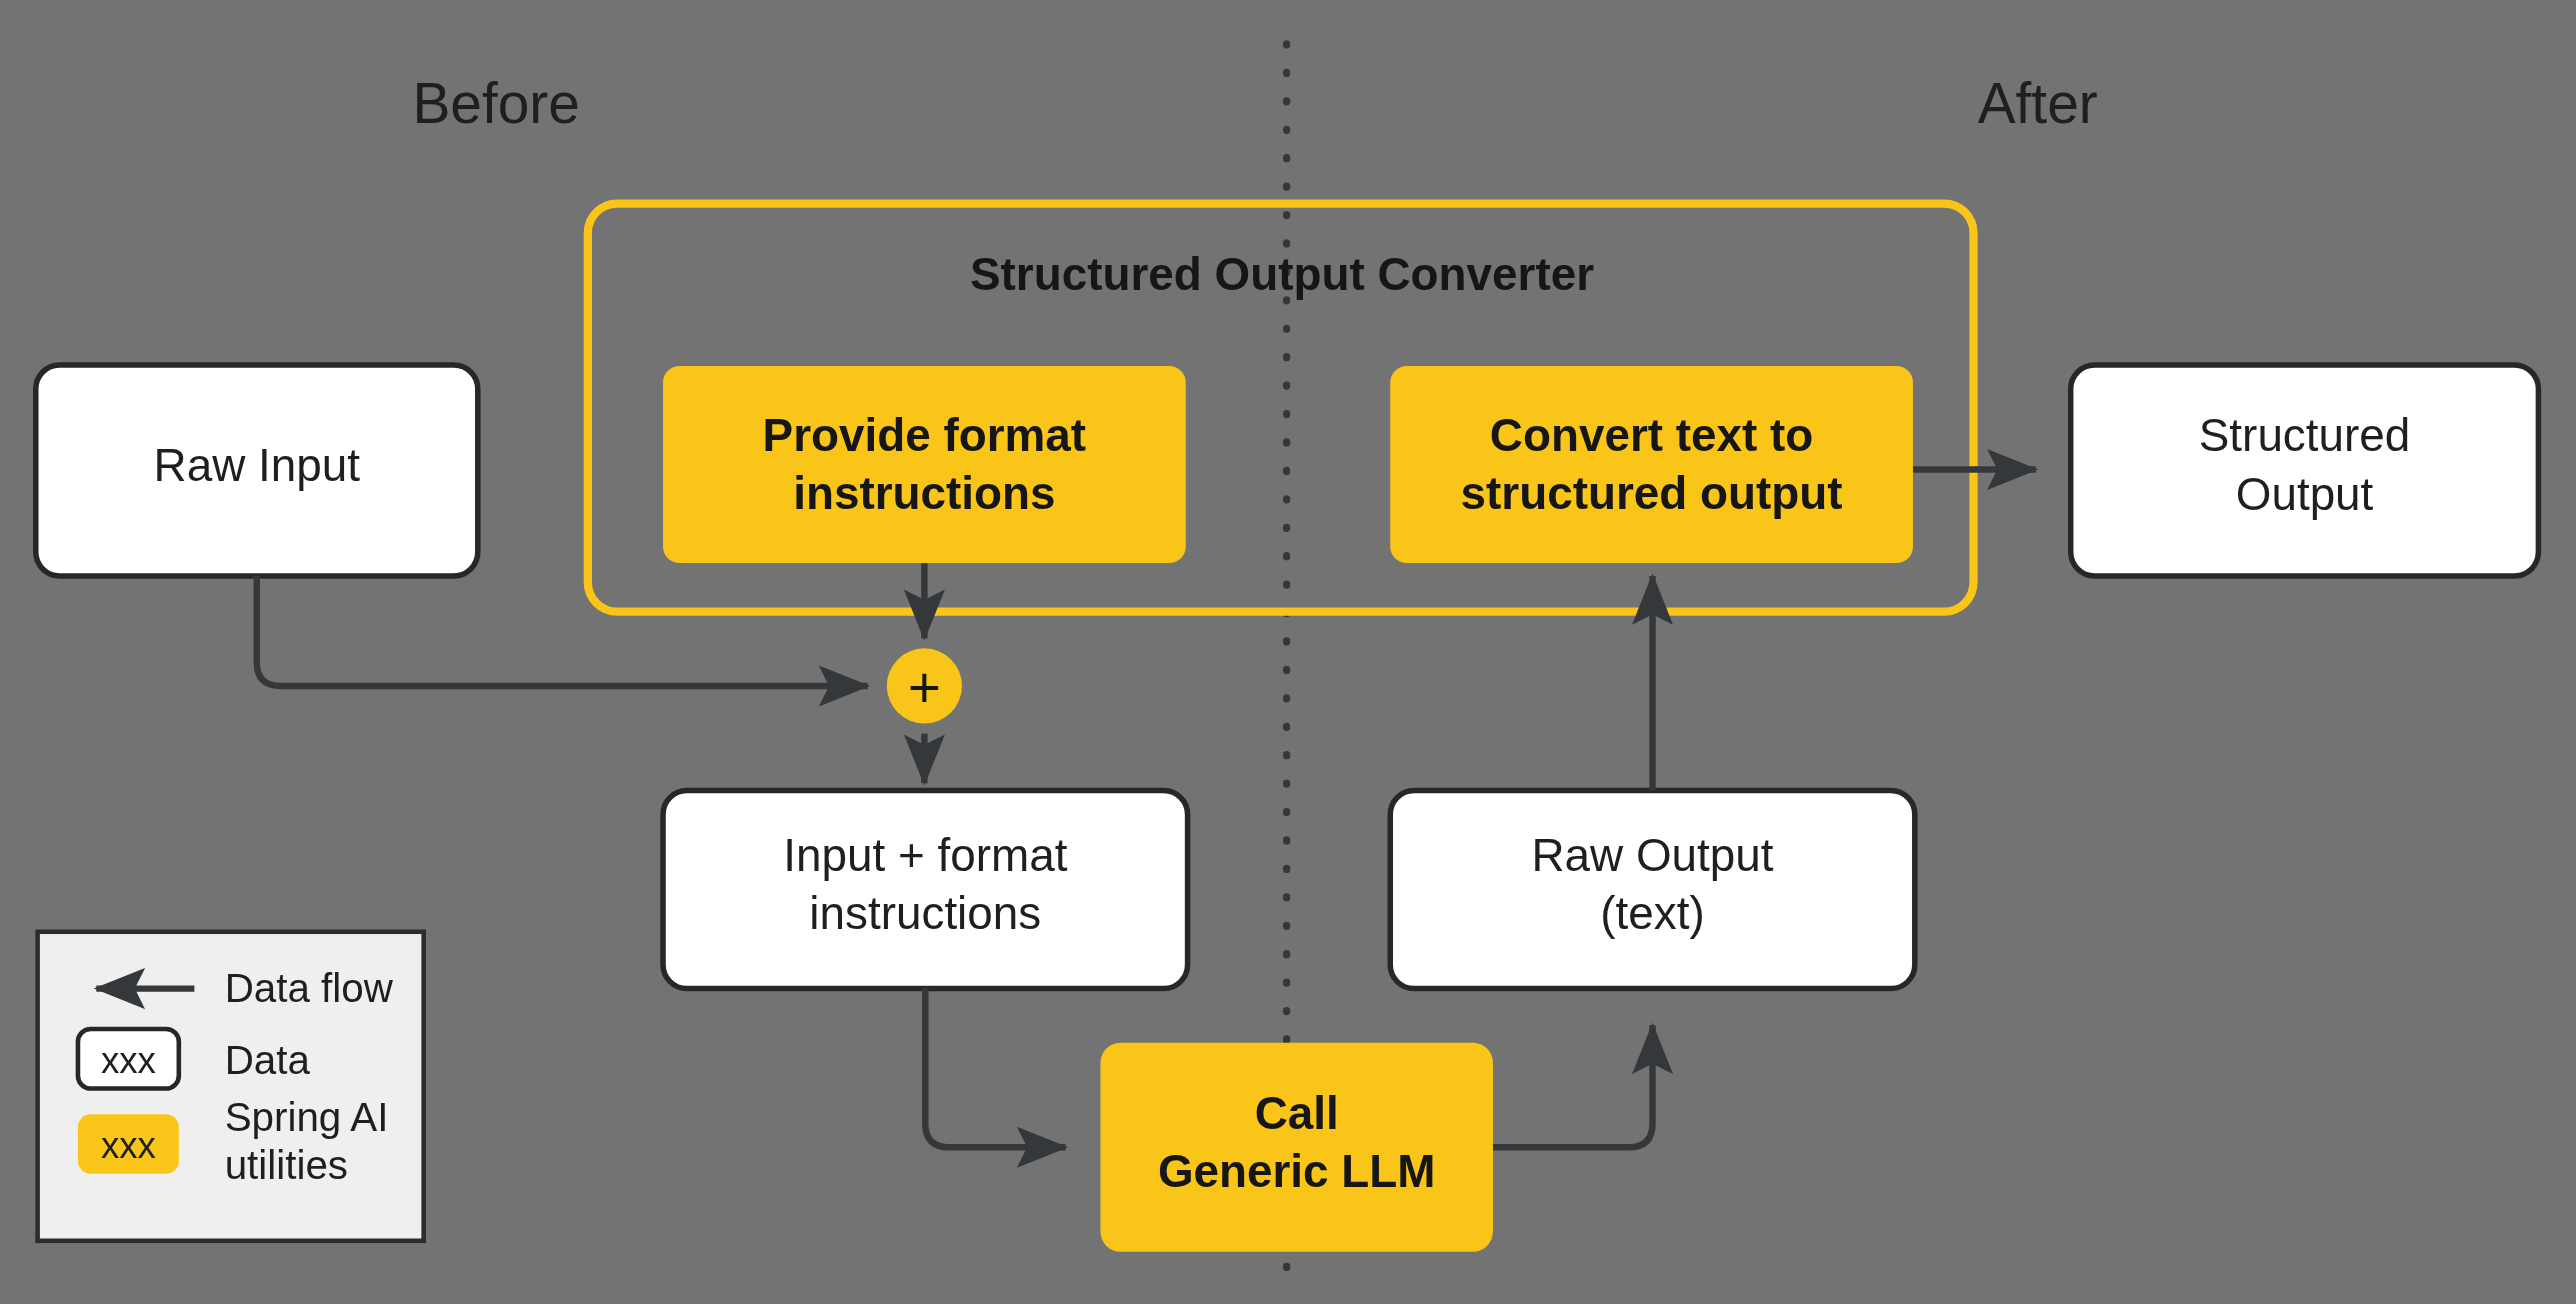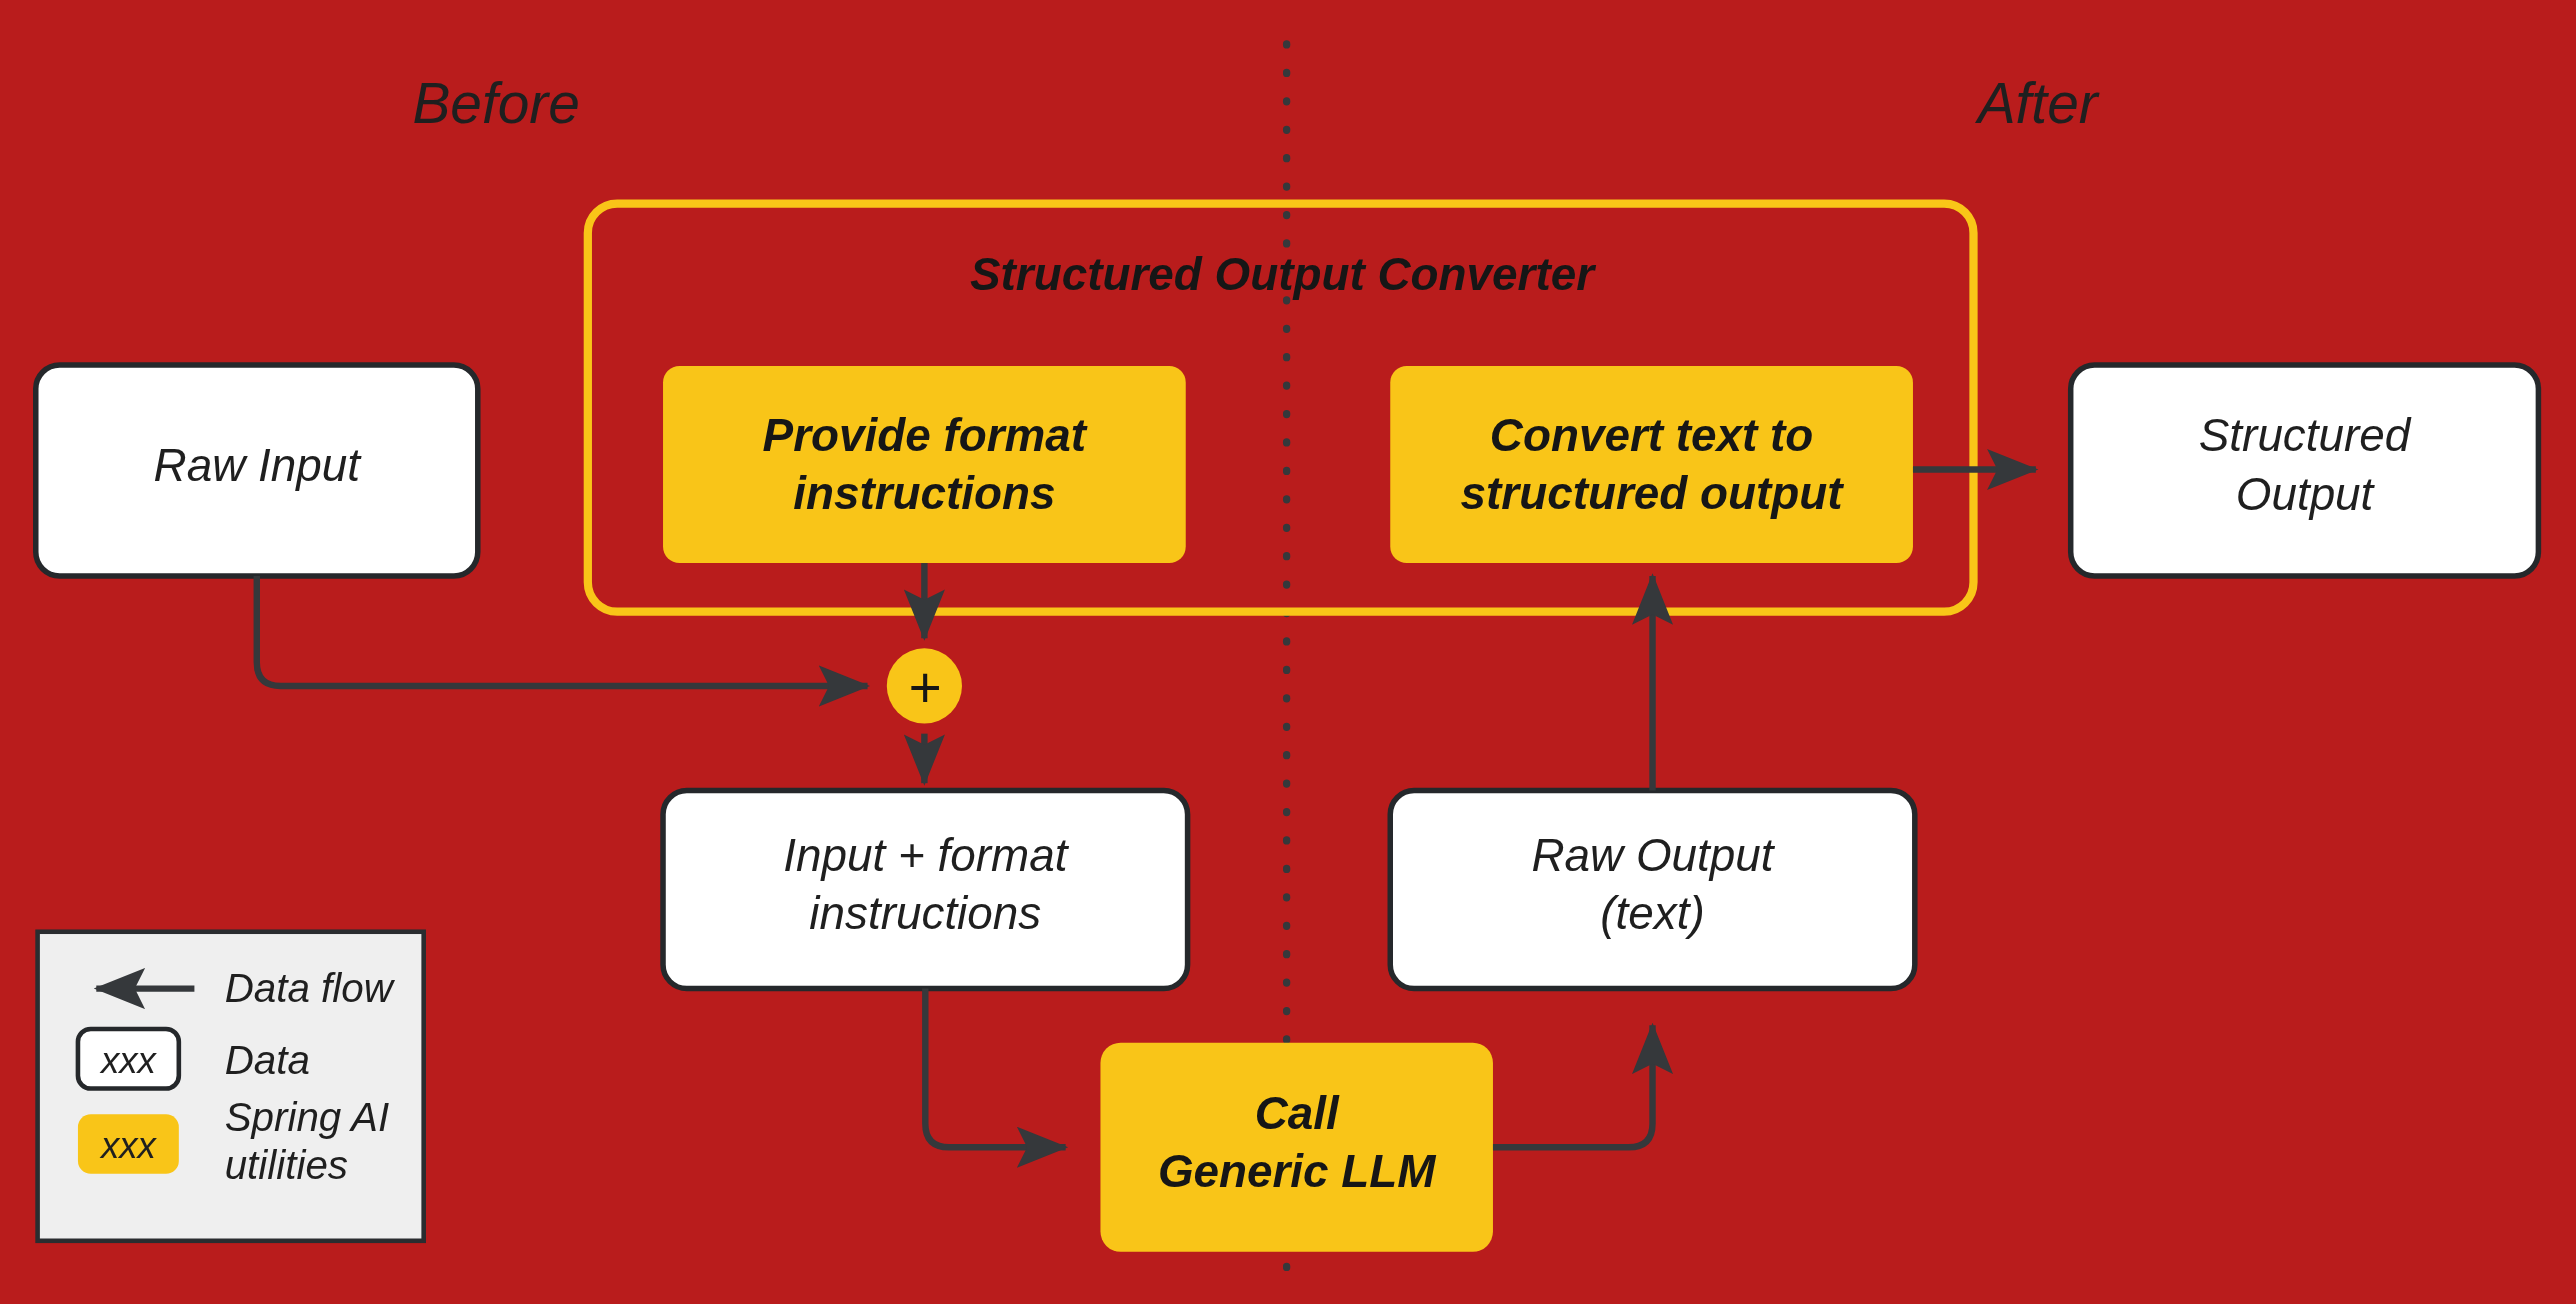--- a/index.html
+++ b/index.html
@@ -7,23 +7,22 @@
     padding: 0;
     background: #ffffff;
   }
   body {
     font-family: "Liberation Sans", sans-serif;
   }
   #stage {
     position: relative;
     width: 2576px;
     height: 1305px;
-    background: #b91c1c;
+    background: #737373;
     overflow: hidden;
-    font-style: italic;
   }
   #diagram {
     position: absolute;
     left: 0;
     top: 0;
     width: 2576px;
     height: 1305px;
   }
   .phase-label {
     font-family: "Liberation Sans", sans-serif;

